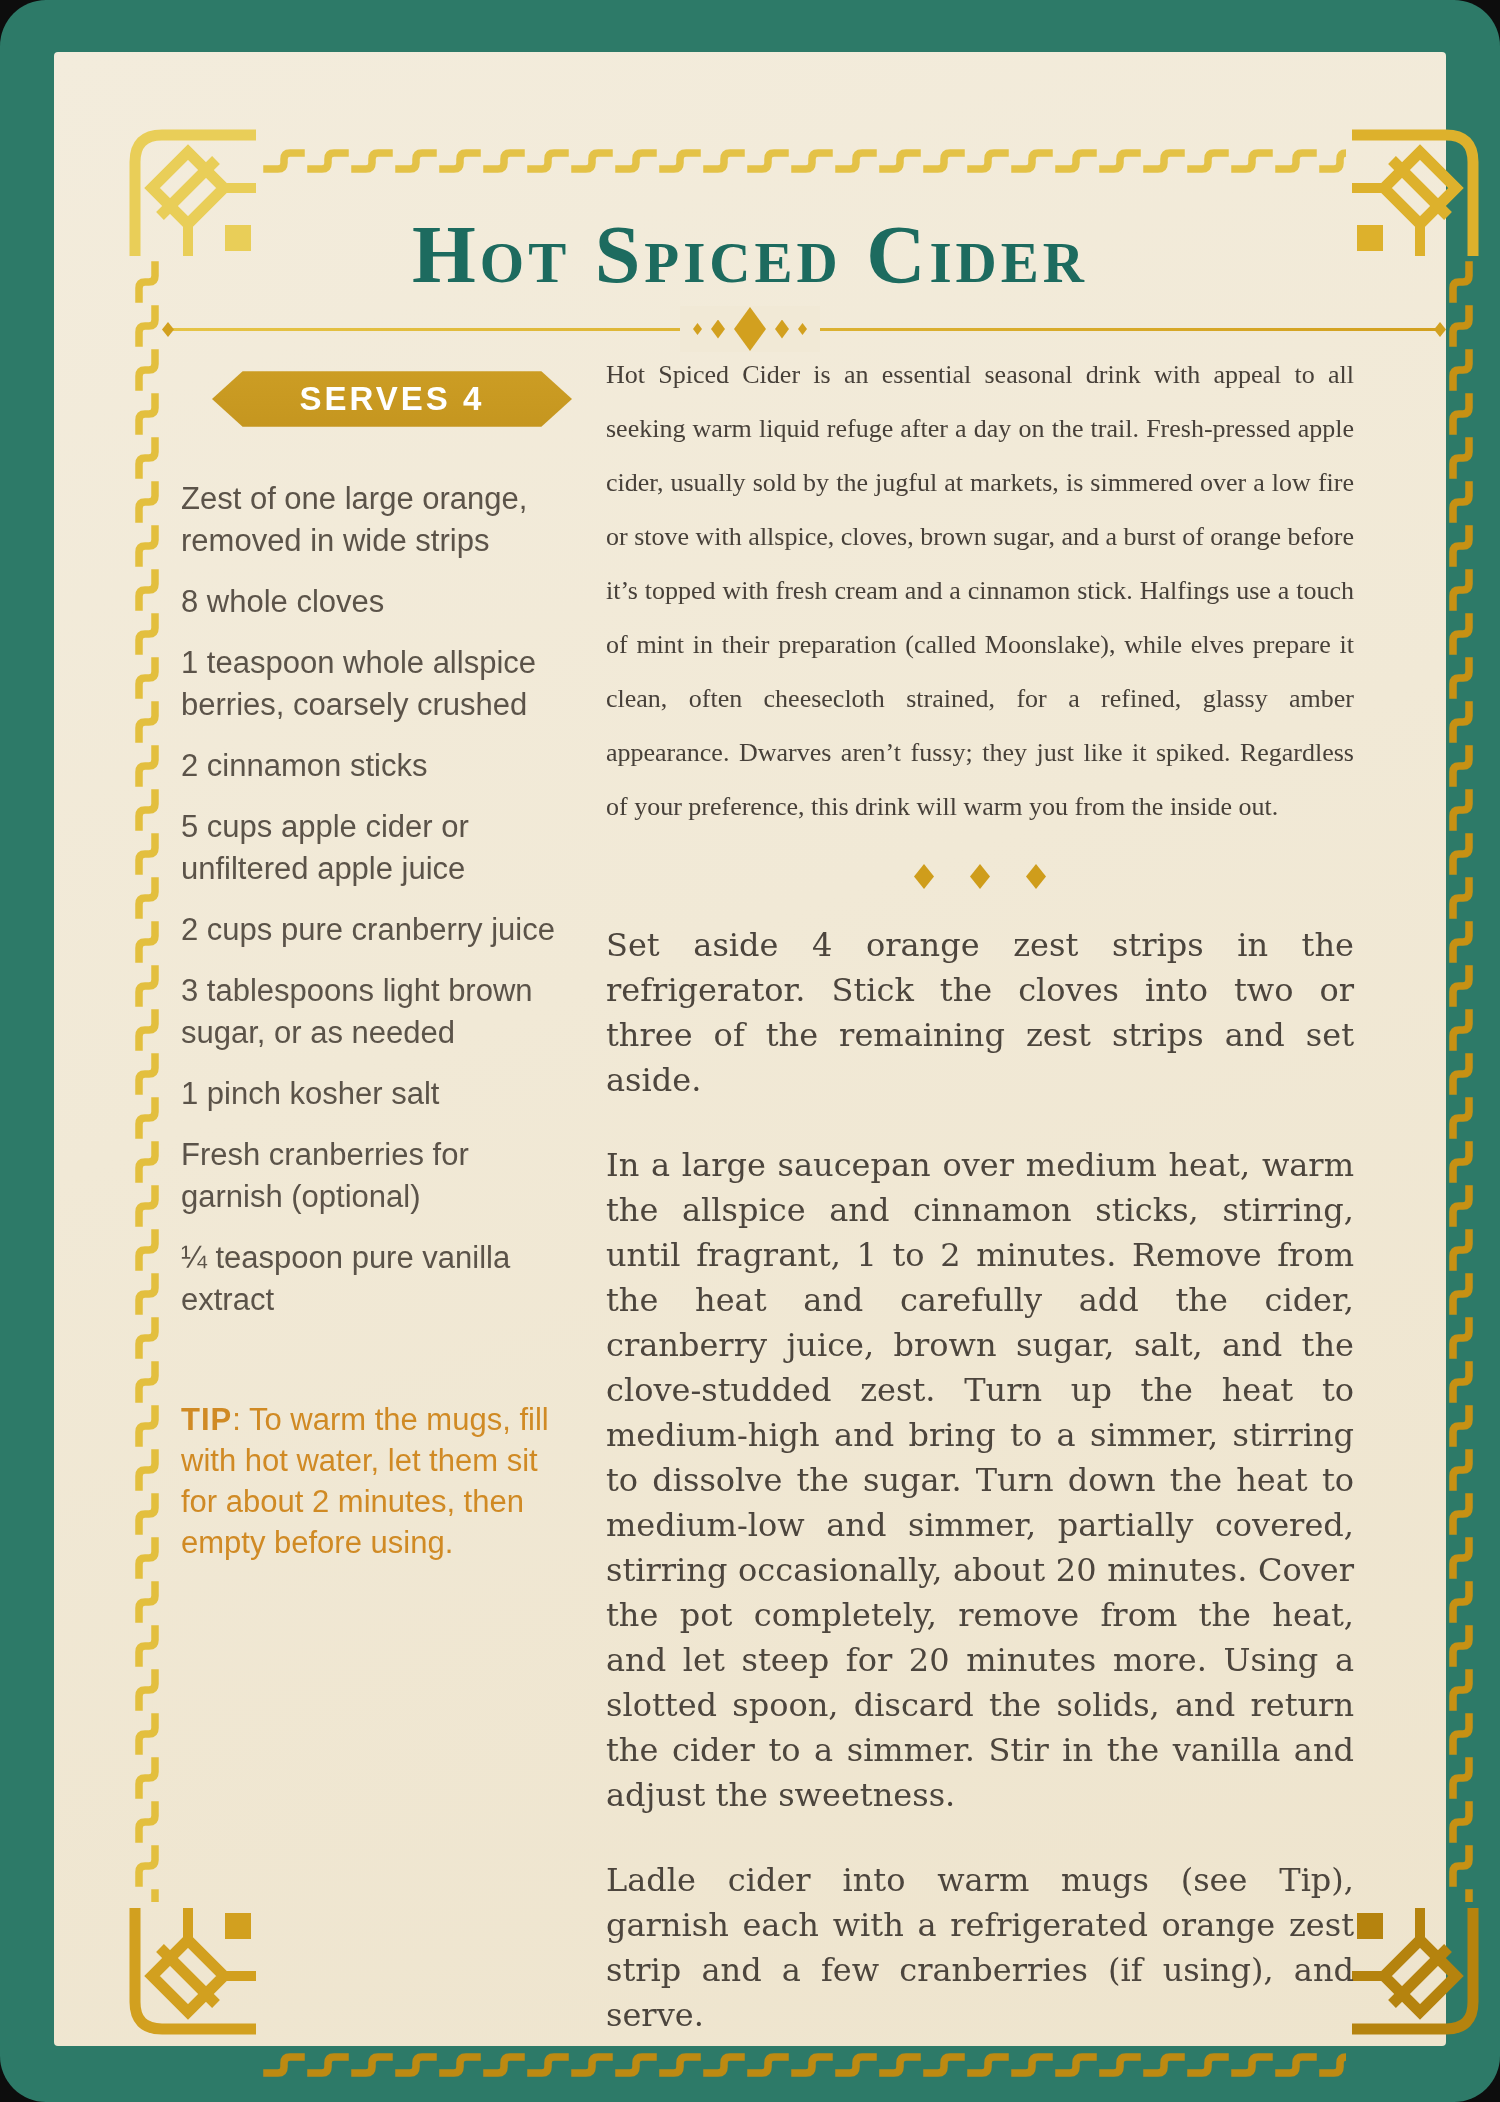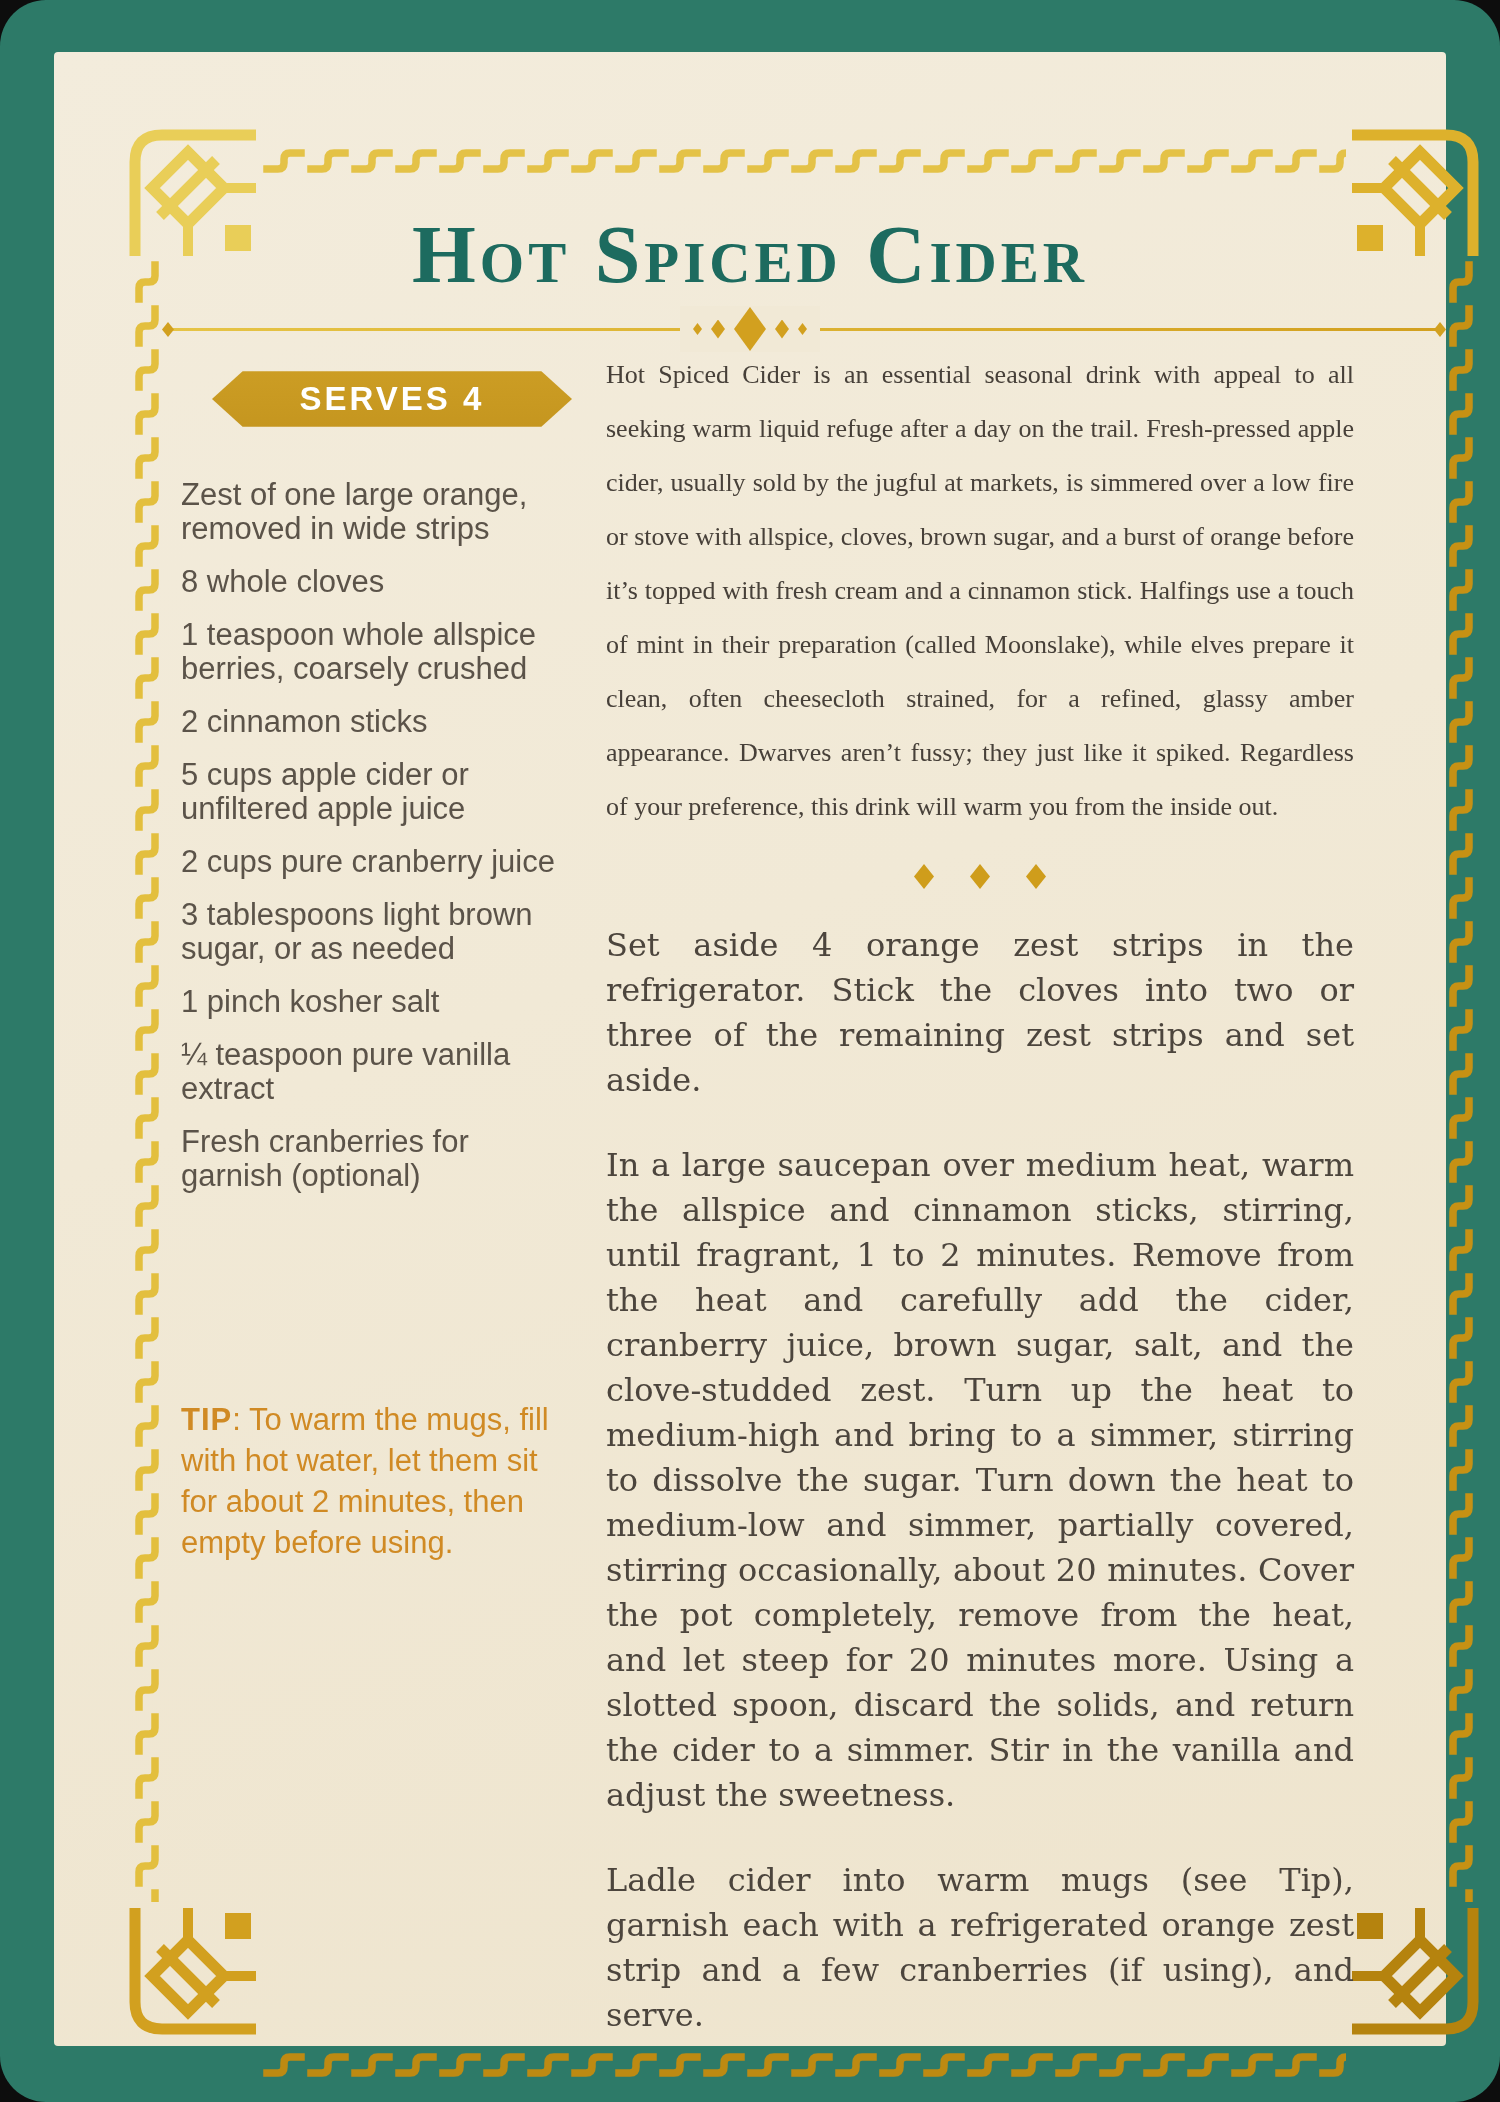--- a/index.html
+++ b/index.html
@@ -65,21 +65,21 @@
     display:flex; align-items:center; justify-content:center;
   }
   .badge span{
     font-family:"Liberation Sans", sans-serif; font-weight:bold;
     font-size:33px; letter-spacing:3px; color:var(--badge-text,#fff);
   }
   
   .ingredients{position:absolute; left:127px; top:426px; width:392px;}
   .ing{
     font-family:"Liberation Sans", sans-serif;
-    font-size:31px; line-height:34px; color:var(--ingredient-ink,#5b5349);
+    font-size:31px; line-height:42px; color:var(--ingredient-ink,#5b5349);
     margin-bottom:19px;
   }
   .tip{
     position:absolute; left:127px; top:1347px; width:400px;
     font-family:"Liberation Sans", sans-serif;
     font-size:31px; line-height:41px; color:var(--tip-orange,#d08a24);
   }
   .tip strong{font-weight:bold; letter-spacing:1px;}
   
   .main{position:absolute; left:552px; top:296px; width:748px;}
@@ -168,22 +168,22 @@
 
     <div class="ingredients">
       <p class="ing">Zest of one large orange, removed in wide strips</p>
       <p class="ing">8 whole cloves</p>
       <p class="ing">1 teaspoon whole allspice berries, coarsely crushed</p>
       <p class="ing">2 cinnamon sticks</p>
       <p class="ing">5 cups apple cider or unfiltered apple juice</p>
       <p class="ing">2 cups pure cranberry juice</p>
       <p class="ing">3 tablespoons light brown sugar, or as needed</p>
       <p class="ing">1 pinch kosher salt</p>
+      <p class="ing">Fresh cranberries for garnish (optional)</p>
       <p class="ing">¼ teaspoon pure vanilla extract</p>
-      <p class="ing">Fresh cranberries for garnish (optional)</p>
     </div>
 
     <p class="tip"><strong>TIP</strong><span>: To warm the mugs, fill with hot water, let them sit for about 2 minutes, then empty before using.</span></p>
 
     <div class="main">
       <p class="intro">Hot Spiced Cider is an essential seasonal drink with appeal to all seeking warm liquid refuge after a day on the trail. Fresh-pressed apple cider, usually sold by the jugful at markets, is simmered over a low fire or stove with allspice, cloves, brown sugar, and a burst of orange before it’s topped with fresh cream and a cinnamon stick. Halfings use a touch of mint in their preparation (called Moonslake), while elves prepare it clean, often cheesecloth strained, for a refined, glassy amber appearance. Dwarves aren’t fussy; they just like it spiked. Regardless of your preference, this drink will warm you from the inside out.</p>
       <div class="sec-orn">
         <span class="dmd"></span>
           <span class="dmd"></span>
           <span class="dmd"></span>

